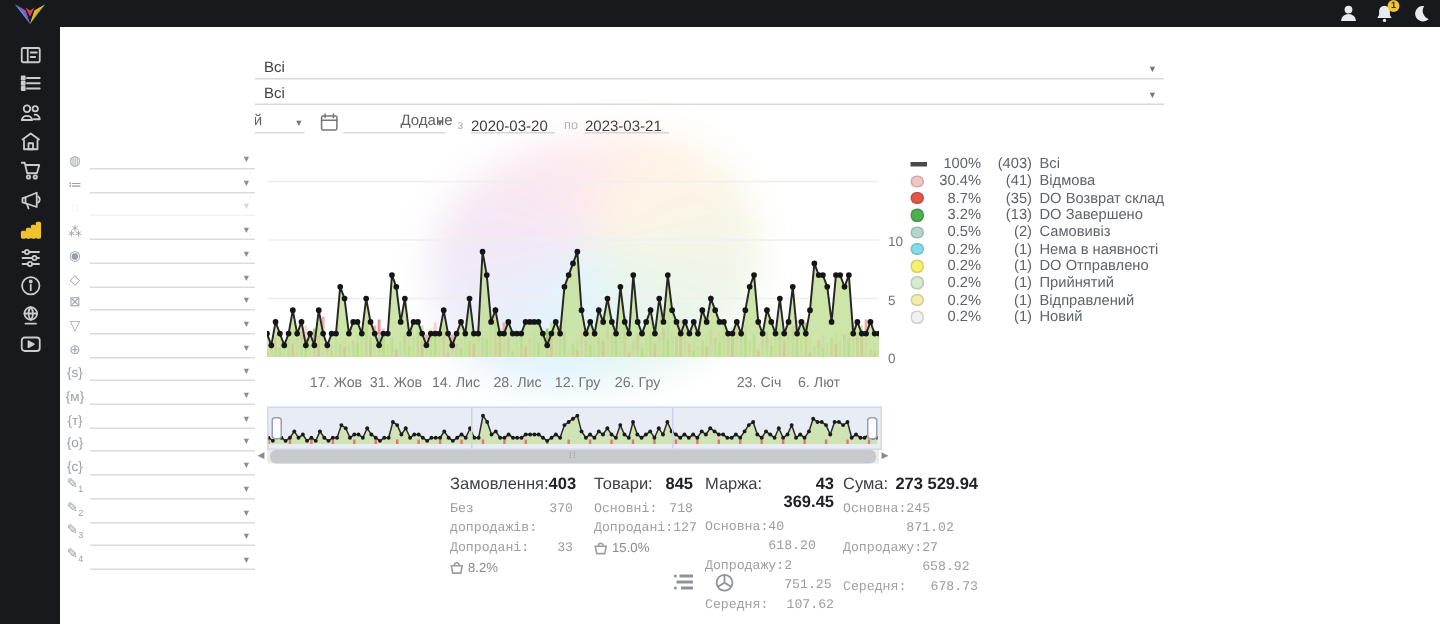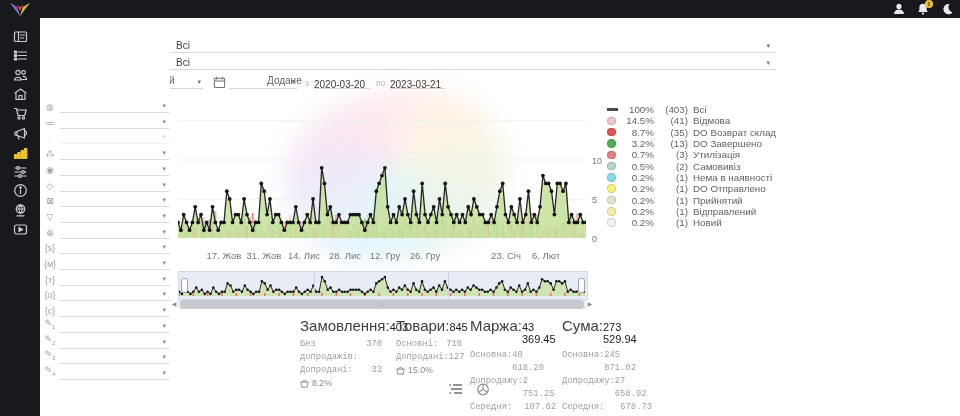--- a/index.html
+++ b/index.html
@@ -57,22 +57,22 @@
   .b-div{position:absolute;top:0;width:1px;height:27px;background:#cdd3e4;}
   .scrollbar{left:170px;top:300px;width:424px;height:9px;display:flex;align-items:center;z-index:1;}
   .sb-arrow{flex:0 0 8px;font-size:6px;color:#8a8a8a;text-align:center;cursor:pointer;line-height:9px;}
   .sb-track{flex:1;height:9px;background:#ececec;position:relative;}
   .sb-thumb{position:absolute;left:2px;right:2px;top:0;height:9px;background:#c6c9ce;border-radius:4px;cursor:grab;}
   .sb-grip{position:absolute;left:50%;top:1px;transform:translateX(-50%);font-size:6px;color:#8f9296;letter-spacing:1px;}
   
   .stats{left:300px;top:317px;width:420px;height:62px;z-index:1;}
   .st-col{position:absolute;top:0;}
   .st-title{display:flex;justify-content:space-between;align-items:baseline;margin-bottom:4px;}
-  .st-title .lb{font-size:15px;color:#3f4043;}
-  .st-title .vl{font-size:11px;font-weight:normal;color:#202124;}
+  .st-title .lb{font-size:11px;color:#3f4043;}
+  .st-title .vl{font-size:11px;font-weight:bold;color:#202124;text-align:right;}
   .st-sub{display:flex;justify-content:space-between;font-size:8.8px;color:#9e9e9e;line-height:13px;font-family:Liberation Mono, monospace;}
   .st-badge{display:flex;align-items:center;gap:3px;font-size:8.8px;color:#8a8a8a;line-height:13px;}
   .st-badge svg{width:9px;height:9px;stroke:#9e9e9e;fill:none;stroke-width:1.2;}
   
   .view-ic{position:absolute;width:16px;height:14px;cursor:pointer;z-index:1;}
   .view-ic svg{width:14px;height:13px;stroke:#8f9296;fill:none;stroke-width:1.2;}
 </style>
 </head>
 <body>
 
@@ -827,47 +827,39 @@
         <span class="lg-line" style="background: rgb(74, 74, 74);"></span>
       </span>
       <span class="lg-pct">100%</span>
       <span class="lg-cnt">(403)</span>
       <span class="lg-lab">Всі</span>
     </div>
     <div class="lg-row">
       <span class="lg-sw">
         <span class="lg-dot" style="background: rgb(242, 198, 198);"></span>
       </span>
-      <span class="lg-pct">14.5%</span>
+      <span class="lg-pct">30.4%</span>
       <span class="lg-cnt">(41)</span>
       <span class="lg-lab">Відмова</span>
     </div>
     <div class="lg-row">
       <span class="lg-sw">
         <span class="lg-dot" style="background: rgb(226, 87, 76);"></span>
       </span>
       <span class="lg-pct">8.7%</span>
       <span class="lg-cnt">(35)</span>
       <span class="lg-lab">DO Возврат склад</span>
     </div>
     <div class="lg-row">
       <span class="lg-sw">
         <span class="lg-dot" style="background: rgb(76, 175, 80);"></span>
       </span>
       <span class="lg-pct">3.2%</span>
       <span class="lg-cnt">(13)</span>
       <span class="lg-lab">DO Завершено</span>
-    </div>
-    <div class="lg-row">
-      <span class="lg-sw">
-        <span class="lg-dot" style="background: rgb(233, 128, 128);"></span>
-      </span>
-      <span class="lg-pct">0.7%</span>
-      <span class="lg-cnt">(3)</span>
-      <span class="lg-lab">Утилізація</span>
     </div>
     <div class="lg-row">
       <span class="lg-sw">
         <span class="lg-dot" style="background: rgb(181, 214, 208);"></span>
       </span>
       <span class="lg-pct">0.5%</span>
       <span class="lg-cnt">(2)</span>
       <span class="lg-lab">Самовивіз</span>
     </div>
     <div class="lg-row">

